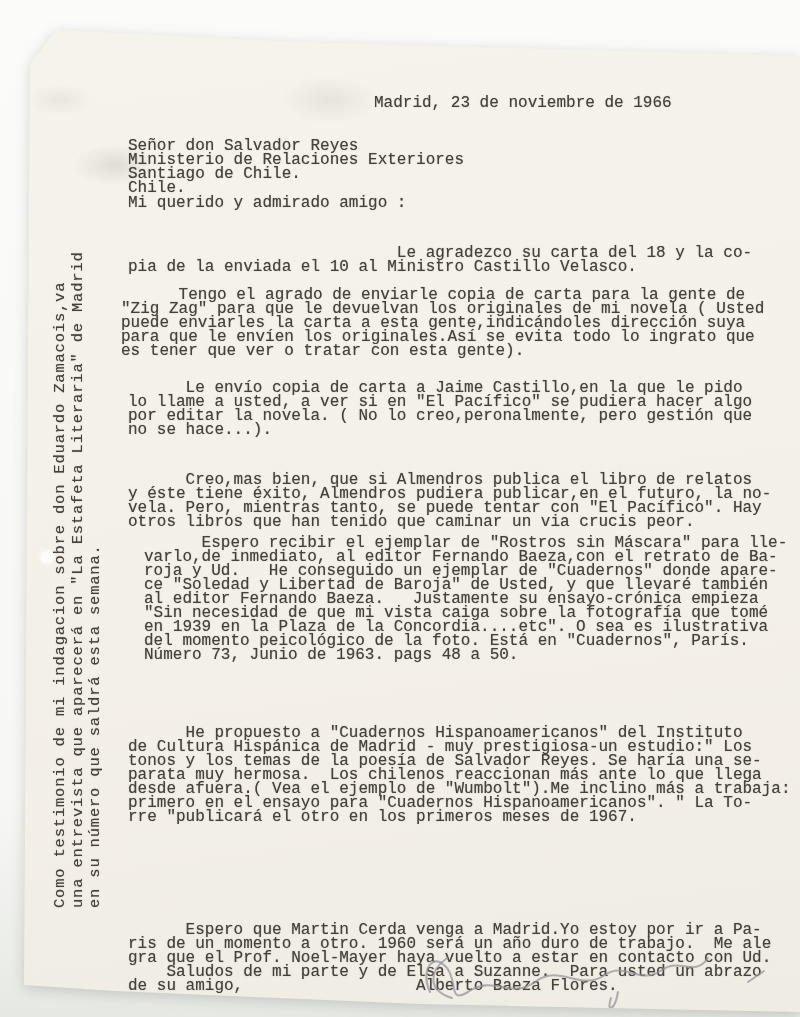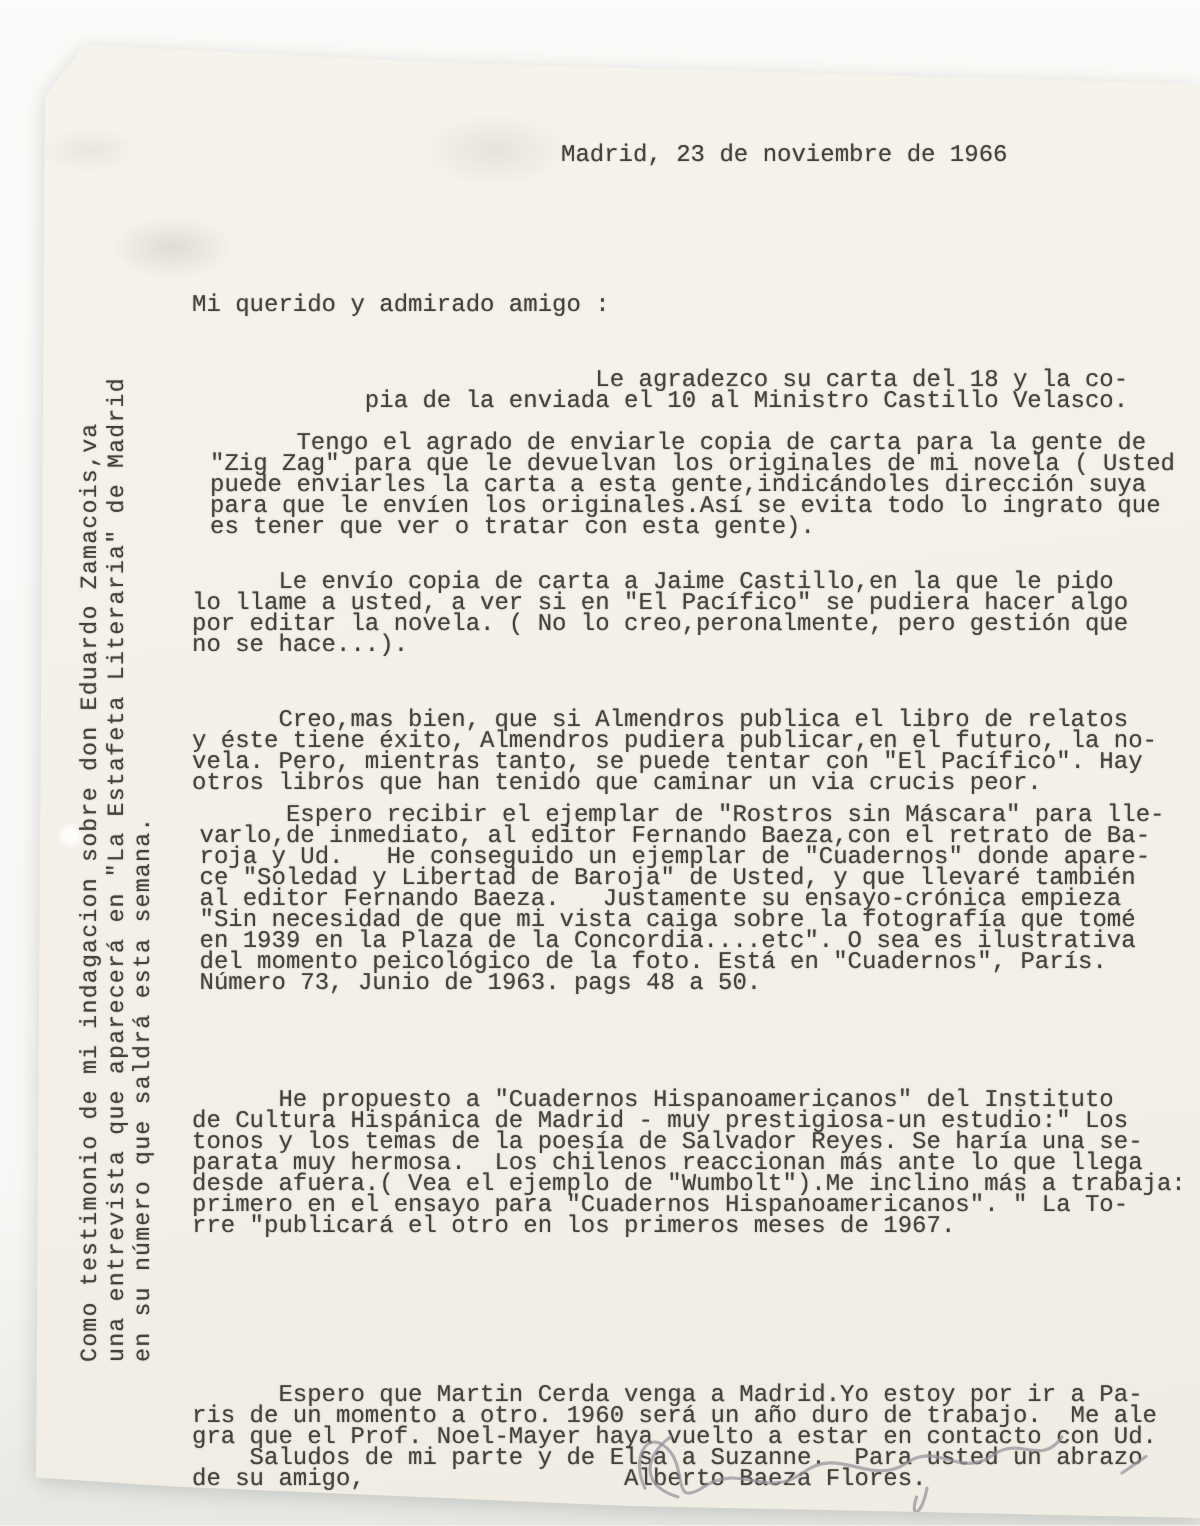--- a/index.html
+++ b/index.html
@@ -20,25 +20,25 @@
     clip-path:polygon(30px 64px,56px 30px,300px 42px,795px 56px,800px 58px,800px 1012px,420px 1004px,115px 991px,24px 985px);
   }
   .t{
     position:absolute;margin:0;white-space:pre;
     font:16px/14px "Liberation Mono","DejaVu Sans Mono",monospace;
     color:#45423b;text-shadow:0 0 1px rgba(67,64,56,.55);
   }
   .date{top:96px;left:374px;}
   .recipient{top:139px;left:128px;}
   .salutation{top:196px;left:128px;}
-  .p1{top:246px;left:128px;text-align:right;}
-  .p2{top:288px;left:140px;}
+  .p1{top:246px;left:128px;}
+  .p2{top:288px;left:121px;}
   .p3{top:381px;left:128px;}
   .p4{top:473px;left:128px;}
-  .p5{top:536px;left:133px;}
+  .p5{top:536px;left:144px;}
   .p6{top:684px;left:128px;}
   .p7{top:726px;left:128px;}
   .p8{top:845px;left:128px;}
   .p9{top:923px;left:128px;}
   .margin-note{
     top:908px;left:52px;
     font:15.5px/17.5px "Liberation Mono","DejaVu Sans Mono",monospace;
     letter-spacing:.8px;color:#45423b;
     transform:rotate(-90deg);transform-origin:0 0;
   }
@@ -46,20 +46,24 @@
   .signature-scribble path{fill:none;stroke:#94939b;stroke-width:2.1;stroke-linecap:round;opacity:.72;}
 </style>
 </head>
 <body>
 
 <div class="paper-wrap">
   <div class="paper">
 
     <pre class="t date">Madrid, 23 de noviembre de 1966</pre>
 
+    <pre class="t recipient">Señor don Salvador Reyes
+Ministerio de Relaciones Exteriores
+Santiago de Chile.
+Chile.</pre>
 
     <pre class="t salutation">Mi querido y admirado amigo :</pre>
 
     <pre class="t p1">                            Le agradezco su carta del 18 y la co-
 pia de la enviada el 10 al Ministro Castillo Velasco.</pre>
     <pre class="t p2">      Tengo el agrado de enviarle copia de carta para la gente de
 "Zig Zag" para que le devuelvan los originales de mi novela ( Usted
 puede enviarles la carta a esta gente,indicándoles dirección suya
 para que le envíen los originales.Así se evita todo lo ingrato que
 es tener que ver o tratar con esta gente).</pre>

